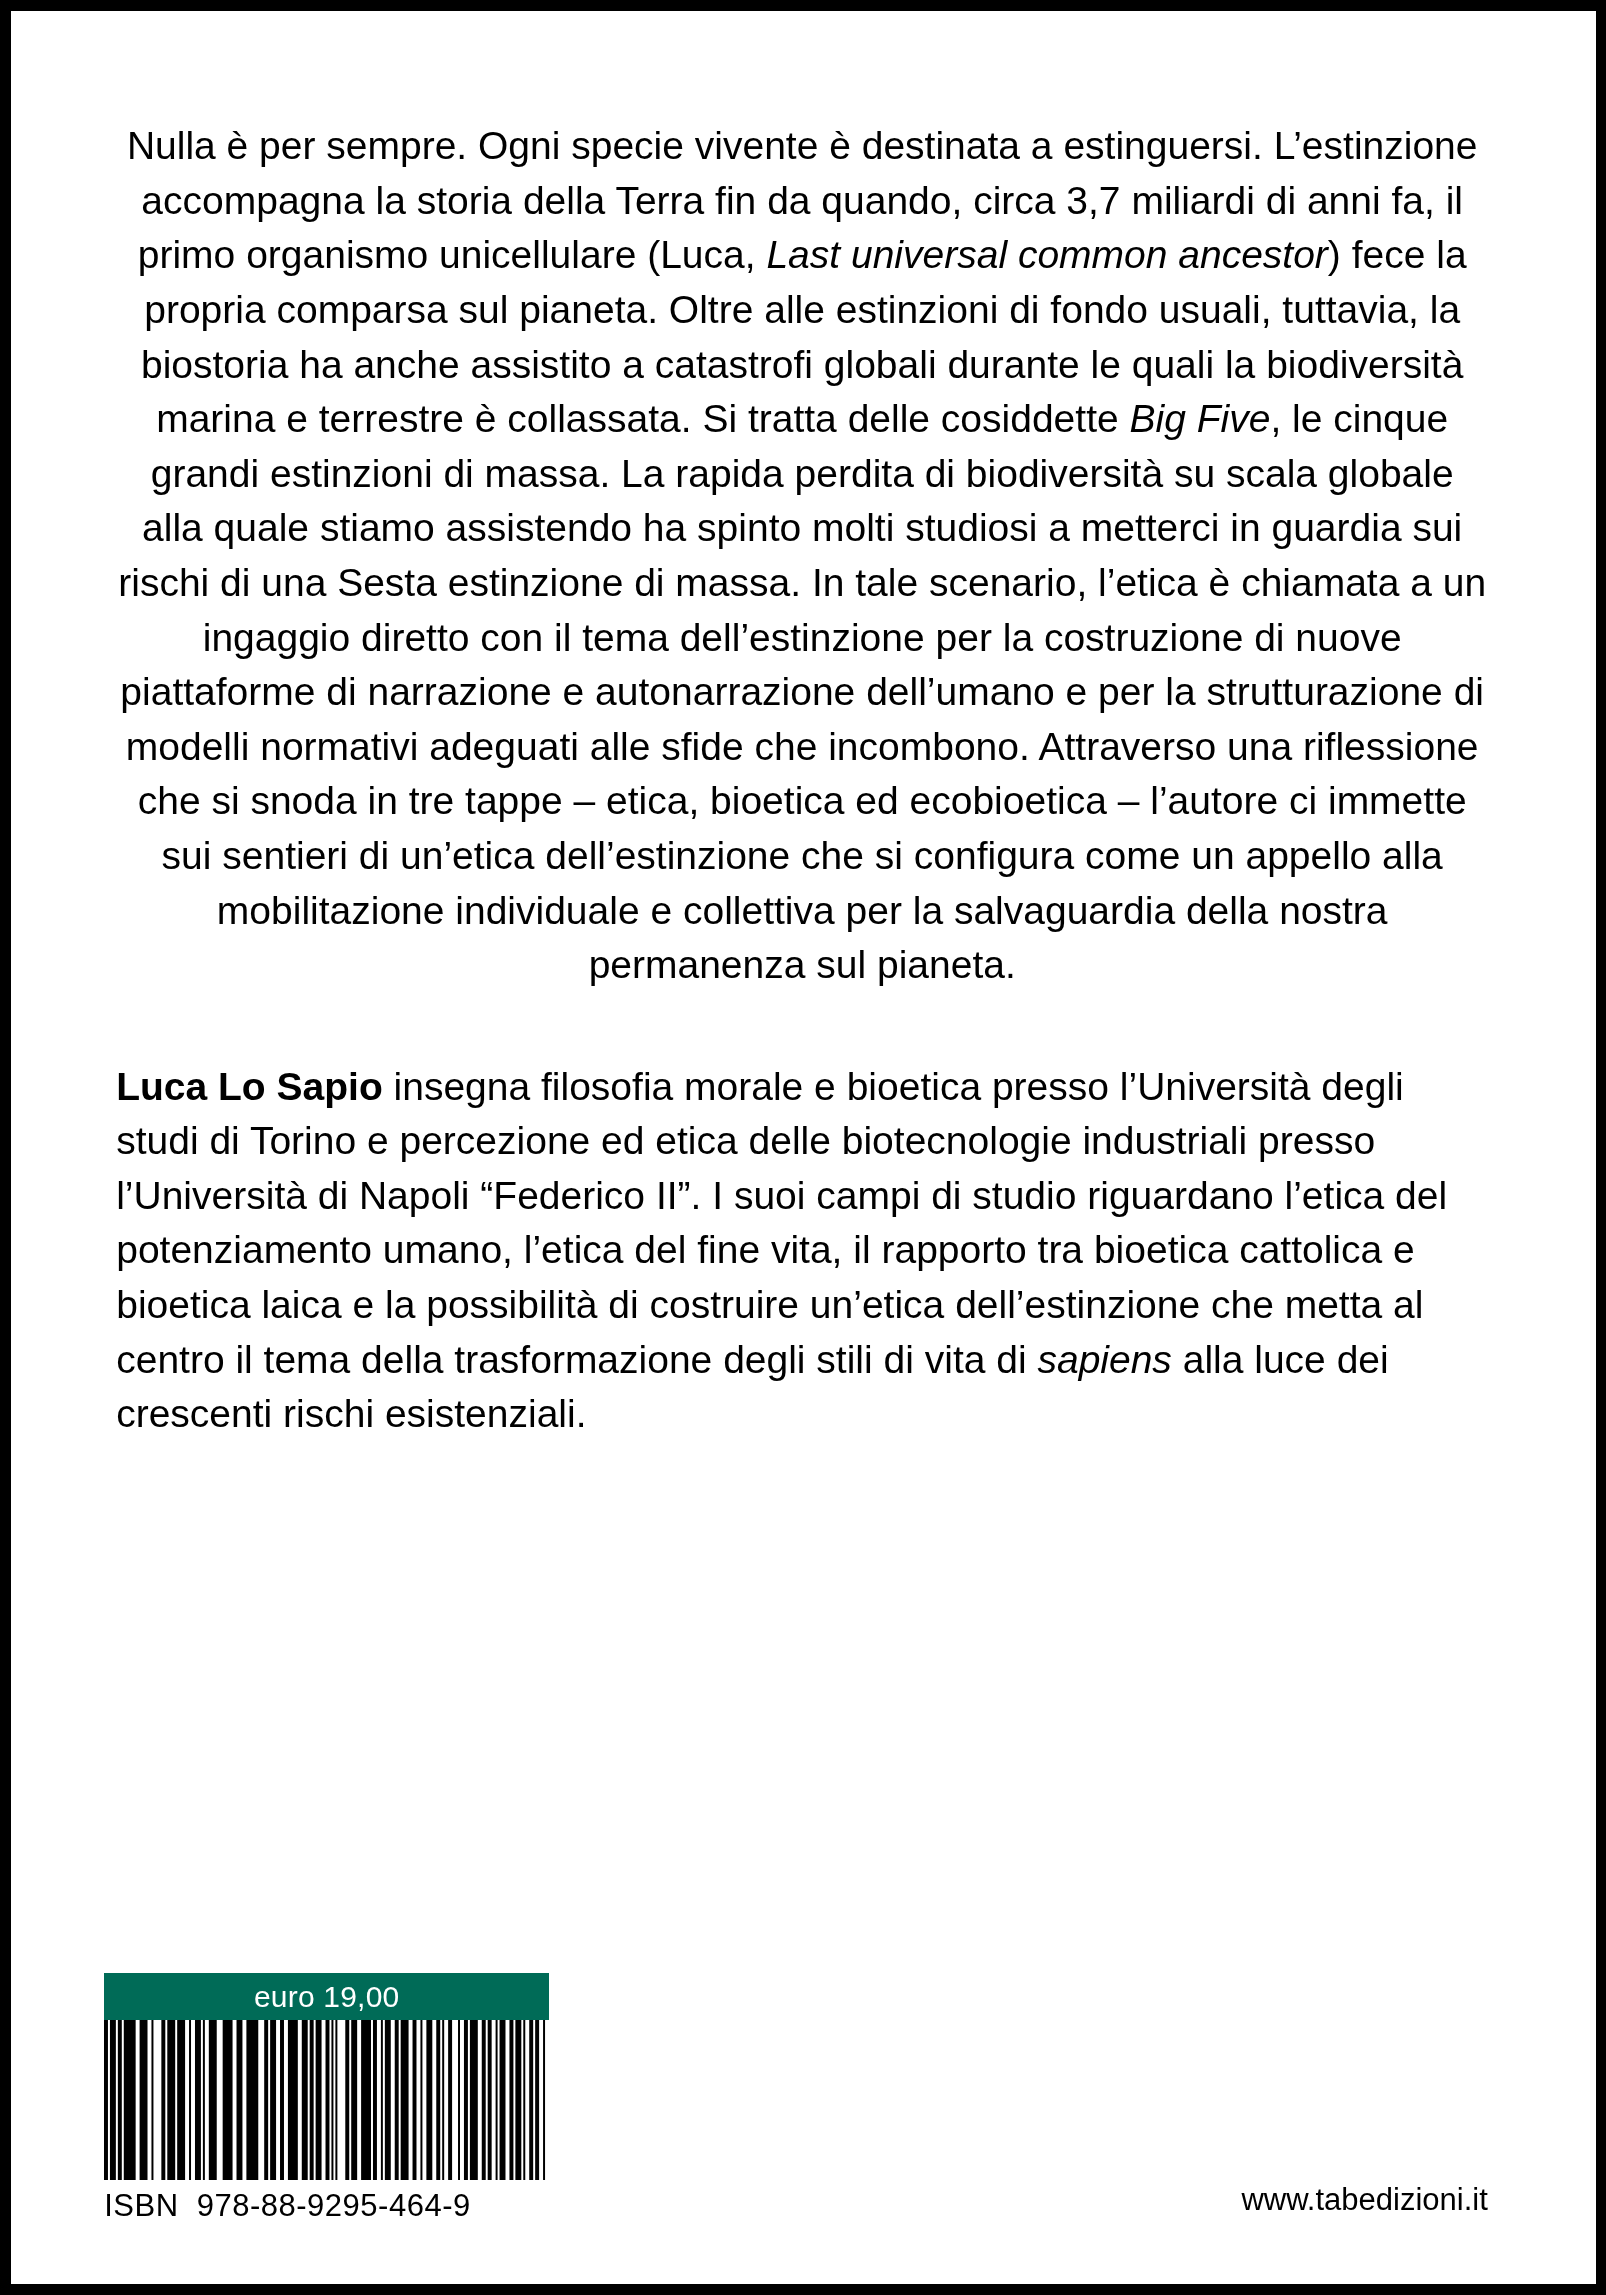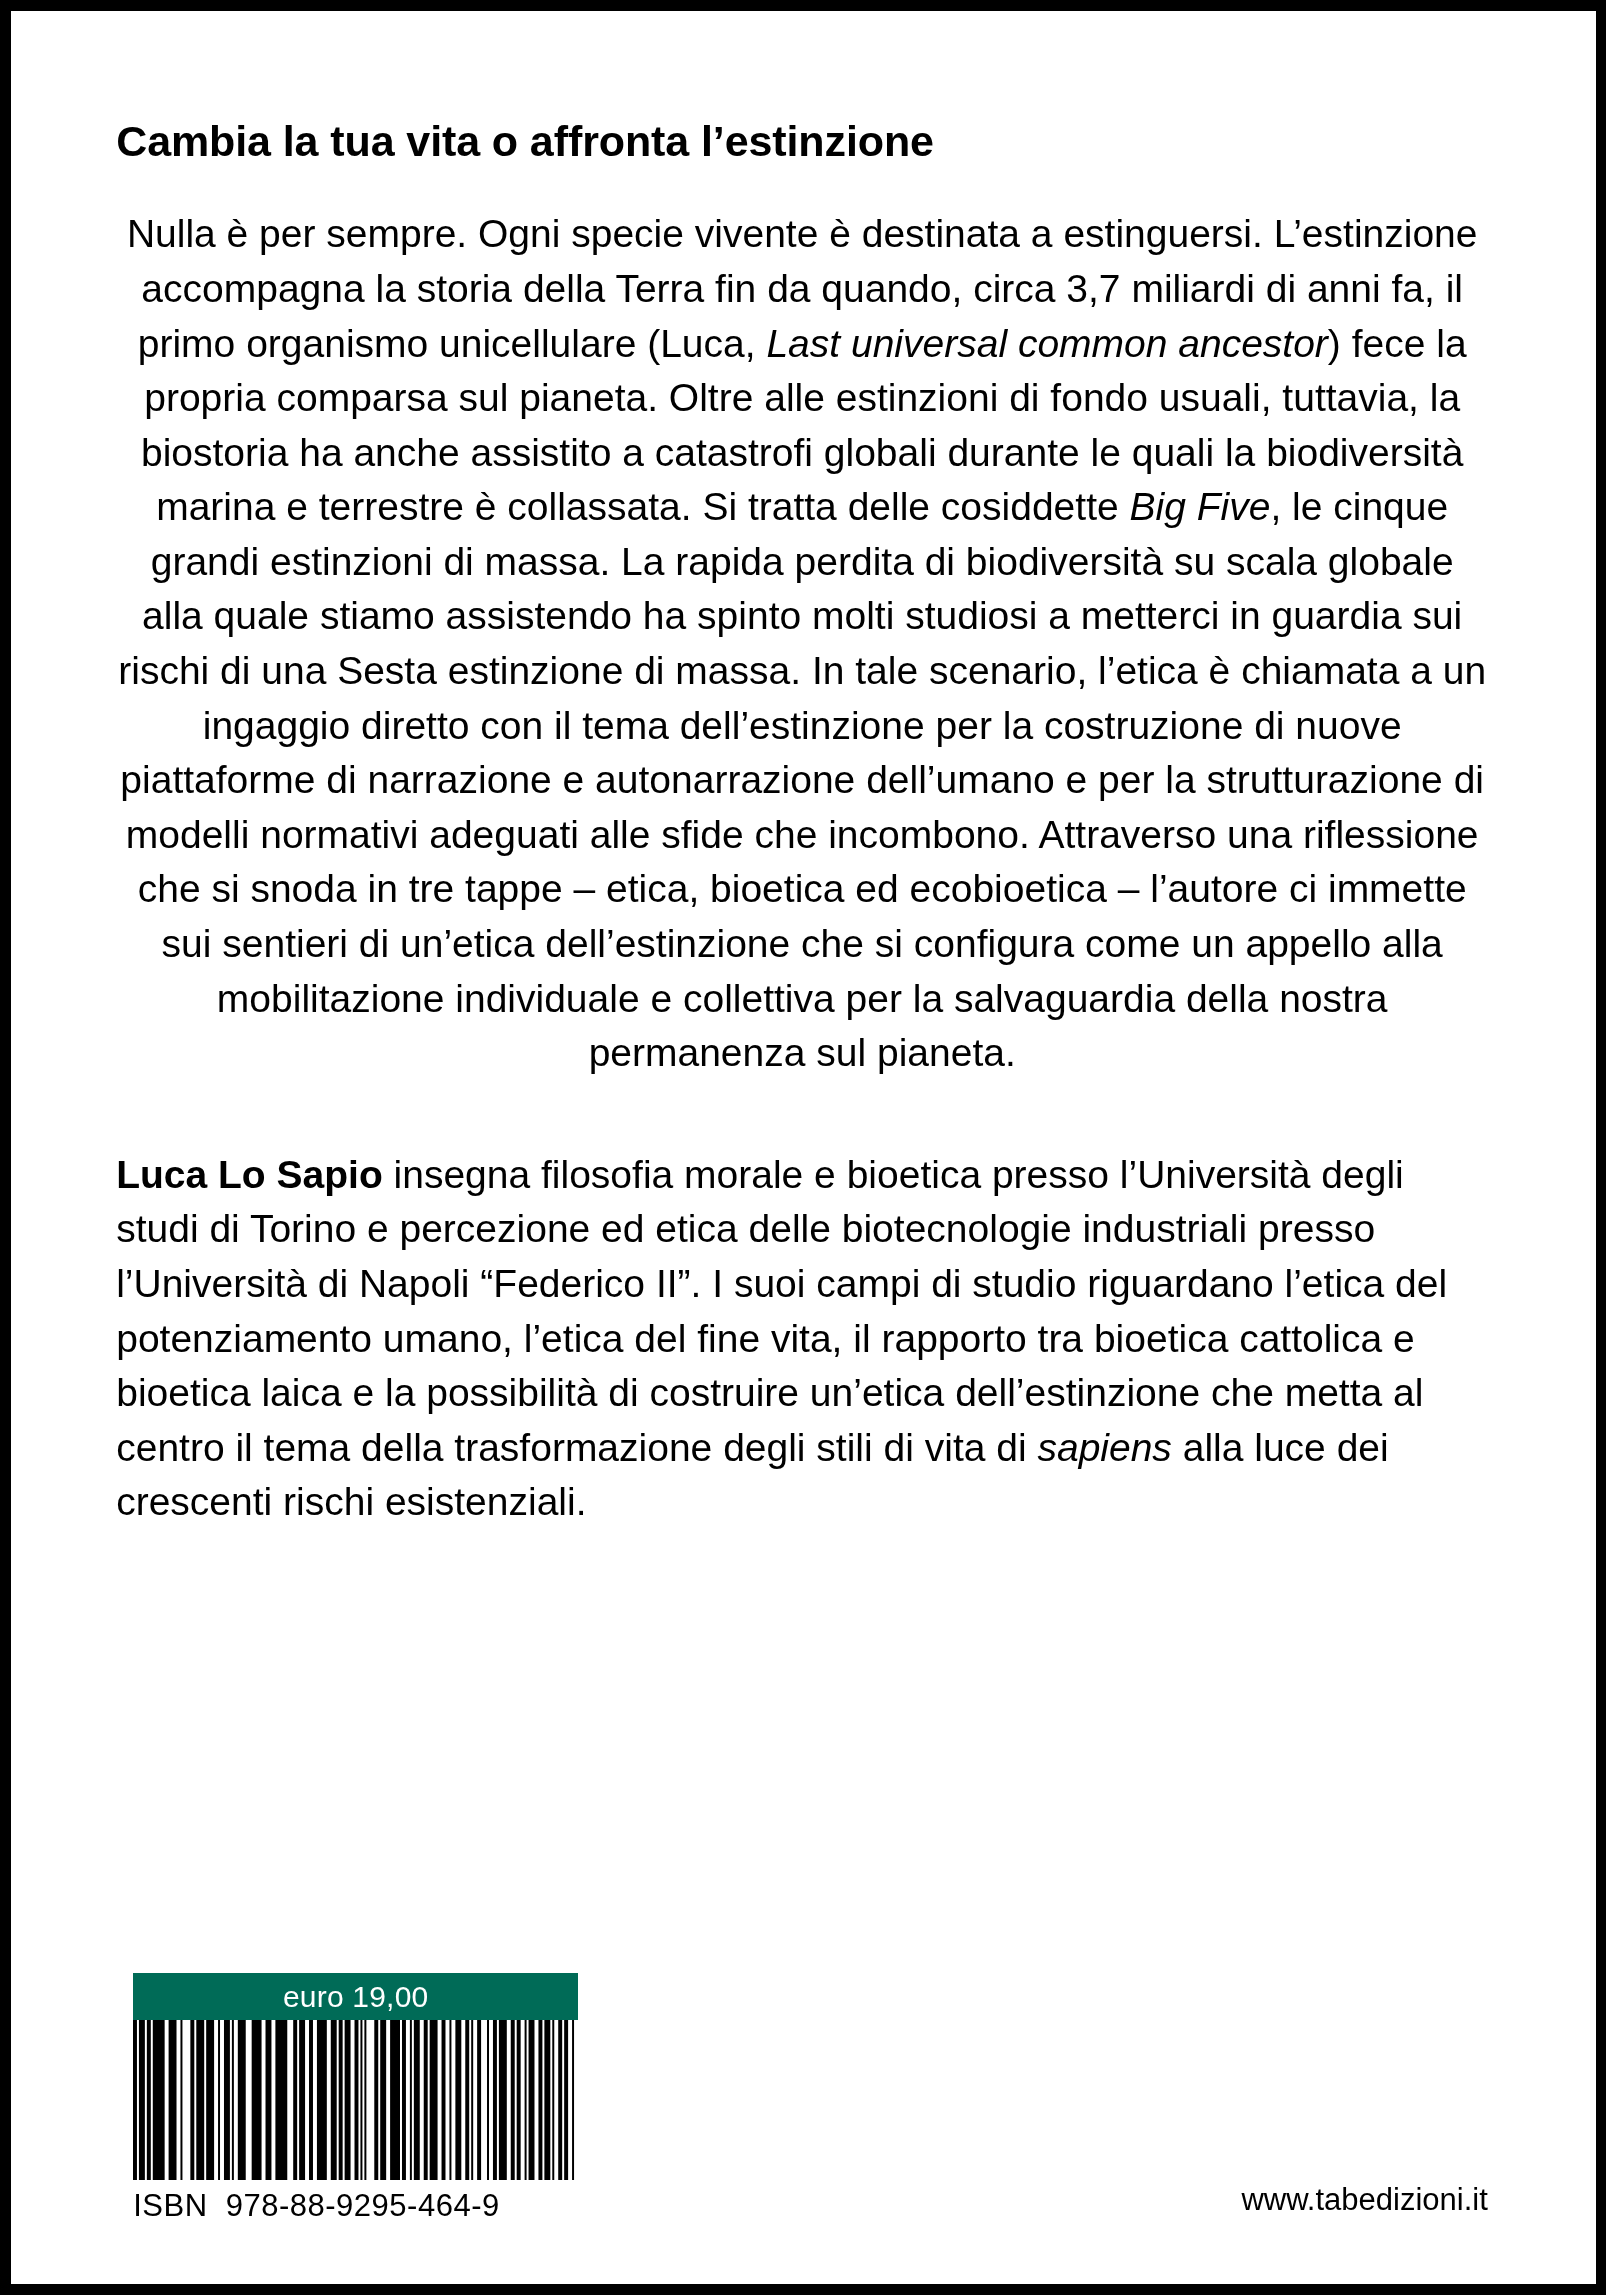--- a/index.html
+++ b/index.html
@@ -74,21 +74,21 @@
     line-height: 1.40;
     color: #000000;
     margin: 67px 0 0 0;
   }
   .bio strong { font-weight: 700; margin-top: 9px; }
   .bio em { }
 
   
   #barcode-block {
     position: absolute;
-    left: 122px;
+    left: 93px;
     bottom: 60px;
     width: 445px;
   }
   #price-tag {
     box-sizing: border-box;
     width: 100%;
     height: 47px;
     background: #006b57;
     color: #ffffff;
     font-size: 30px;
@@ -120,21 +120,20 @@
   }
 </style>
 </head>
 <body>
 
 <div id="cover">
   <div id="page">
 
     <div class="content">
 
-      <h1 class="blurb-title">Cambia la tua vita o affronta l’estinzione</h1>
 
       <p class="blurb-body"><span>Nulla è per sempre. Ogni specie vivente è destinata a estinguersi. L’estinzione accompagna la storia della Terra fin da quando, circa 3,7 miliardi di anni fa, il primo organismo unicellulare (Luca, </span><em>Last universal common ancestor</em><span>) fece la propria comparsa sul pianeta. Oltre alle estinzioni di fondo usuali, tuttavia, la biostoria ha anche assistito a catastrofi globali durante le quali la biodiversità marina e terrestre è collassata. Si tratta delle cosiddette </span><em>Big Five</em><span>, le cinque grandi estinzioni di massa. La rapida perdita di biodiversità su scala globale alla quale stiamo assistendo ha spinto molti studiosi a metterci in guardia sui rischi di una Sesta estinzione di massa. In tale scenario, l’etica è chiamata a un ingaggio diretto con il tema dell’estinzione per la costruzione di nuove piattaforme di narrazione e autonarrazione dell’umano e per la strutturazione di modelli normativi adeguati alle sfide che incombono. Attraverso una riflessione che si snoda in tre tappe – etica, bioetica ed ecobioetica – l’autore ci immette sui sentieri di un’etica dell’estinzione che si configura come un appello alla mobilitazione individuale e collettiva per la salvaguardia della nostra permanenza sul pianeta.</span></p>
 
 
       <p class="bio"><strong>Luca Lo Sapio</strong><span> insegna filosofia morale e bioetica presso l’Università degli studi di Torino e percezione ed etica delle biotecnologie industriali presso l’Università di Napoli “Federico II”. I suoi campi di studio riguardano l’etica del potenziamento umano, l’etica del fine vita, il rapporto tra bioetica cattolica e bioetica laica e la possibilità di costruire un’etica dell’estinzione che metta al centro il tema della trasformazione degli stili di vita di </span><em>sapiens</em><span> alla luce dei crescenti rischi esistenziali.</span></p>
 
     </div>
 
     <div id="barcode-block">
       <div id="price-tag">euro 19,00</div>

